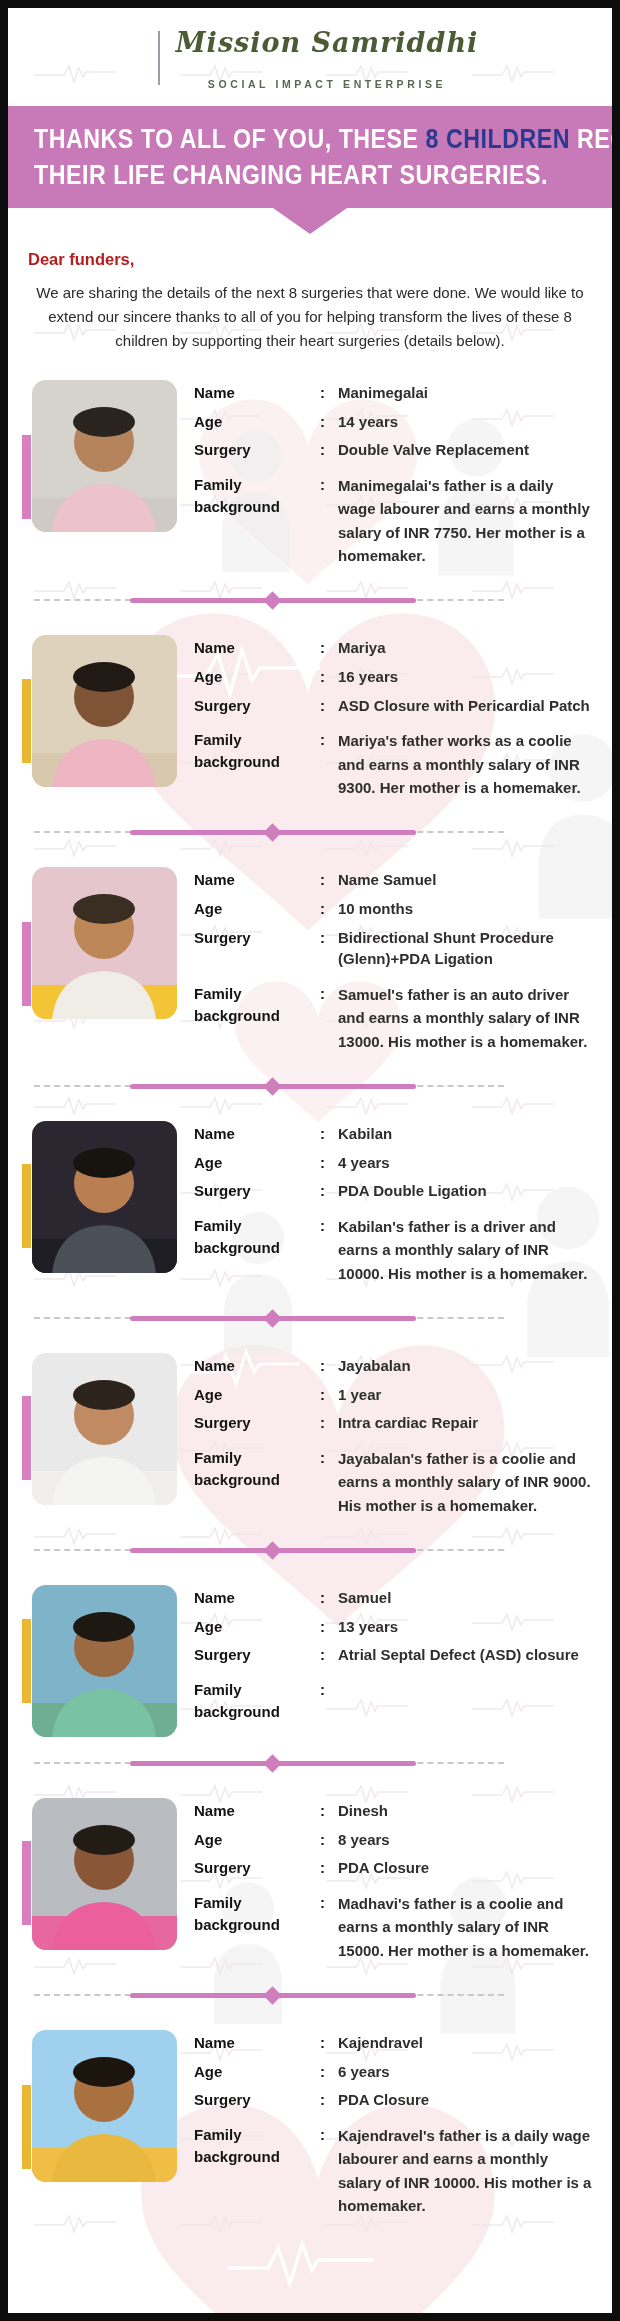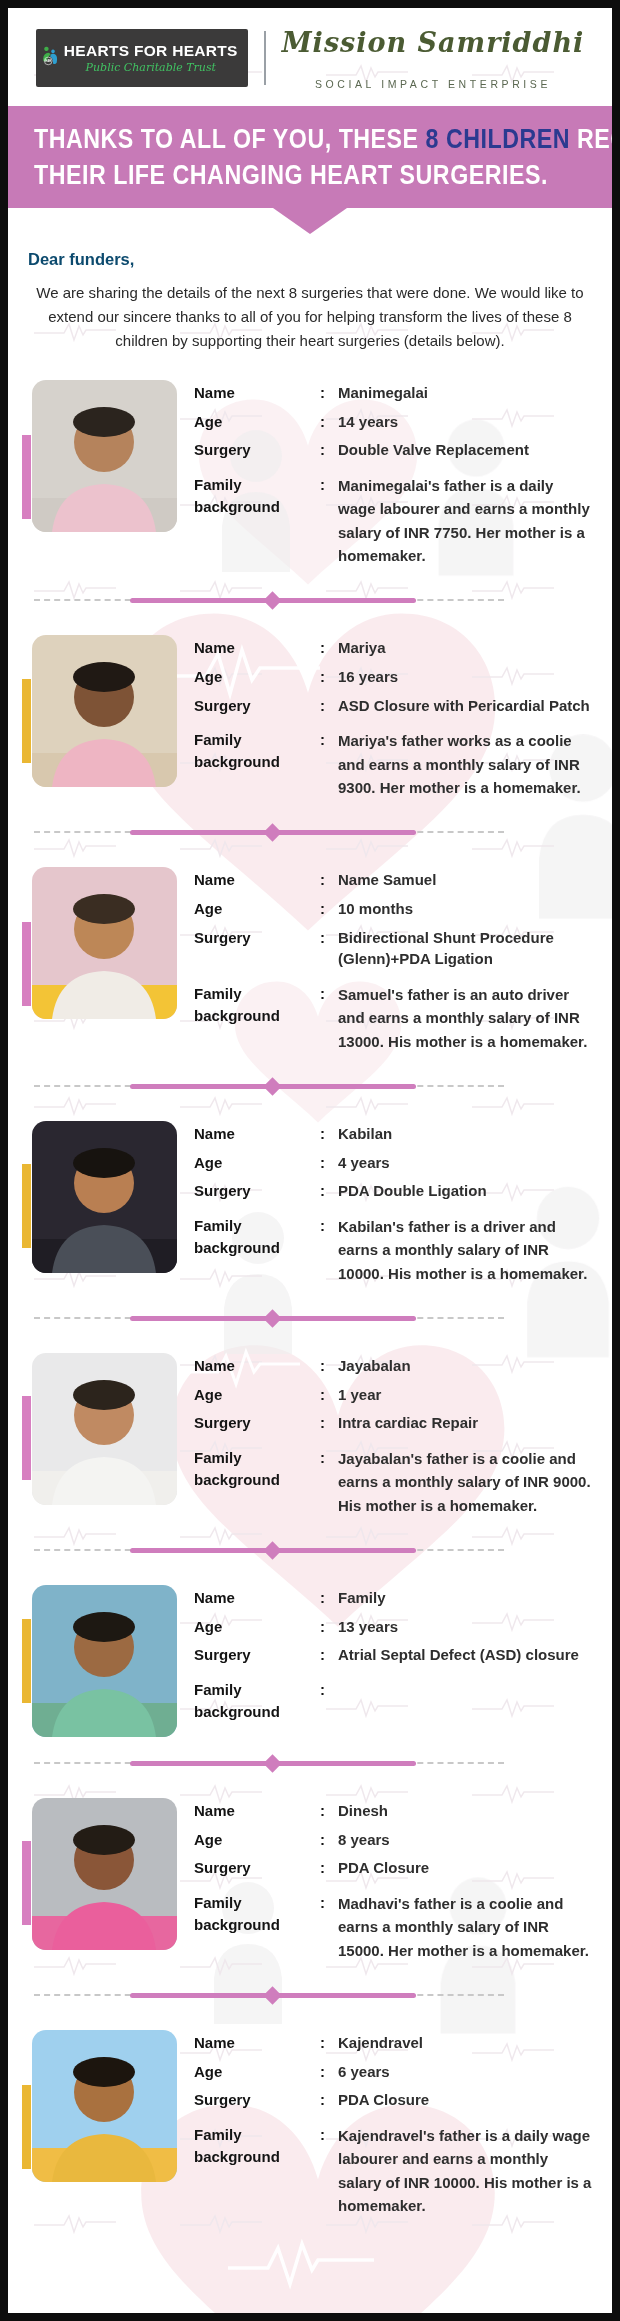--- a/index.html
+++ b/index.html
@@ -16,34 +16,34 @@
   .h4h-box {
     background:#3b3a3a; border-radius:2px; height:58px; width:212px;
     display:flex; align-items:center; padding:0 10px 0 6px; gap:6px;
   }
   .h4h-text { flex:1; text-align:center; }
   .h4h-title { color:#fff; font-weight:bold; font-size:15.5px; letter-spacing:.3px; white-space:nowrap; }
   .h4h-sub { color:#41c162; font-size:11px; font-style:italic; font-family:"DejaVu Serif", serif; margin-top:1px; }
   .logo-sep { width:2px; height:54px; background:#9aa0a6; margin:0 16px; }
   .ms-box { text-align:center; }
   .ms-title { font-family:"DejaVu Serif", serif; font-style:italic; font-weight:bold; font-size:27px; color:#4b5b33; letter-spacing:1px; }
-  .ms-sub { font-size:10.5px; font-weight:normal; letter-spacing:3.6px; color:#5a6750; margin-top:20px; }
+  .ms-sub { font-size:10.5px; font-weight:bold; letter-spacing:3.6px; color:#5a6750; margin-top:20px; }
 
   
   .banner { position:relative; margin-top:16px; padding:15px 20px 14px 26px; }
   .banner-line { color:#ffffff; font-weight:bold; font-size:27px; letter-spacing:.6px;
     transform:scaleX(.86); transform-origin:left center; white-space:nowrap; line-height:1.35; }
   .banner-line .hl { font-weight:bold; }
   .banner-arrow { position:absolute; left:50%; bottom:-26px; transform:translateX(-50%);
     width:0; height:0; border-left:37px solid transparent; border-right:37px solid transparent;
     border-top:26px solid #c77ab7; }
 
   
   .content { padding:0 20px; }
-  .salutation { margin-top:42px; font-size:16.5px; font-weight:bold; color:#0c4a6e; }
+  .salutation { margin-top:42px; font-size:16.5px; font-weight:bold; color:#b91c1c; }
   .intro-body { margin-top:12px; font-size:15px; color:#2a2a2a; line-height:1.6;text-align:center; }
 
   .profile { display:flex; gap:17px; margin-top:27px; }
   .photo-wrap { flex:0 0 149px; position:relative; }
   .accent-bar { position:absolute; left:-6px; top:50%; transform:translateY(-50%);
     width:9px; height:84px; z-index:2; }
   .photo { width:145px; height:152px; margin-left:4px; border-radius:14px; overflow:hidden; }
   .photo svg { display:block; }
 
   .details { flex:1; padding-top:2px; }
@@ -190,34 +190,20 @@
     <g stroke="#ffffff" fill="none" stroke-width="3.5" opacity="0.95">
       <path d="M150,668 h48 l12,-22 12,40 12,-44 10,30 8,-12 h60"></path>
       <path d="M180,1364 h30 l8,-16 10,28 10,-32 8,20 6,-8 h40" stroke-width="3"></path>
       <path d="M220,2260 h40 l10,-20 12,36 12,-40 10,26 6,-10 h56"></path>
     </g>
   </svg>
 
   <div class="fg">
 
     <header class="logos">
-      <div class="h4h-box">
-        <svg width="44" height="50" viewBox="0 0 44 50">
-          <path d="M12,6 a6,6 0 1 1 0.1,0 z" fill="#3fae49"></path>
-          <path d="M4,34 q-3,-16 8,-22 q8,-4 12,4 q-10,4 -10,18 z" fill="#3fae49"></path>
-          <path d="M30,12 a5,5 0 1 1 0.1,0 z" fill="#2e9fd0"></path>
-          <path d="M40,38 q4,-20 -6,-24 q-9,-3 -12,6 q9,6 8,20 q6,4 10,-2 z" fill="#2e9fd0"></path>
-          <circle cx="17" cy="33" r="10.5" fill="none" stroke="#ffffff" stroke-width="1.6"></circle>
-          <text x="17" y="36.5" text-anchor="middle" font-size="8" font-weight="bold" fill="#ffffff" font-family="Liberation Sans, sans-serif">H4H</text>
-        </svg>
-        <div class="h4h-text">
-          <div class="h4h-title">HEARTS FOR HEARTS</div>
-          <div class="h4h-sub">Public Charitable Trust</div>
-        </div>
-      </div>
       <div class="logo-sep"></div>
       <div class="ms-box">
         <div class="ms-title">Mission Samriddhi</div>
         <div class="ms-sub">SOCIAL IMPACT ENTERPRISE</div>
       </div>
     </header>
 
     <div class="banner" style="background: rgb(199, 122, 183);">
       <div class="banner-line">
         <span>THANKS TO ALL OF YOU, THESE </span><span class="hl" style="color: rgb(43, 58, 144);">8 CHILDREN</span><span> RECEIVED</span>
@@ -455,21 +441,21 @@
               <path d="M20,152 q6,-46 52,-48 q46,2 52,48 z" style="fill: rgb(121, 194, 162);"></path>
               <circle cx="72" cy="62" r="30" style="fill: rgb(156, 106, 66);"></circle>
               <ellipse cx="72" cy="42" rx="31" ry="15" style="fill: rgb(29, 24, 18);"></ellipse>
             </svg>
           </div>
         </div>
         <div class="details">
           <div class="drow">
               <span class="lbl">Name</span>
               <span class="colon">:</span>
-              <span class="val">Family</span>
+              <span class="val">Samuel</span>
             </div>
           <div class="drow">
               <span class="lbl">Age</span>
               <span class="colon">:</span>
               <span class="val">13 years</span>
             </div>
           <div class="drow">
               <span class="lbl">Surgery</span>
               <span class="colon">:</span>
               <span class="val">Atrial Septal Defect (ASD) closure</span>

